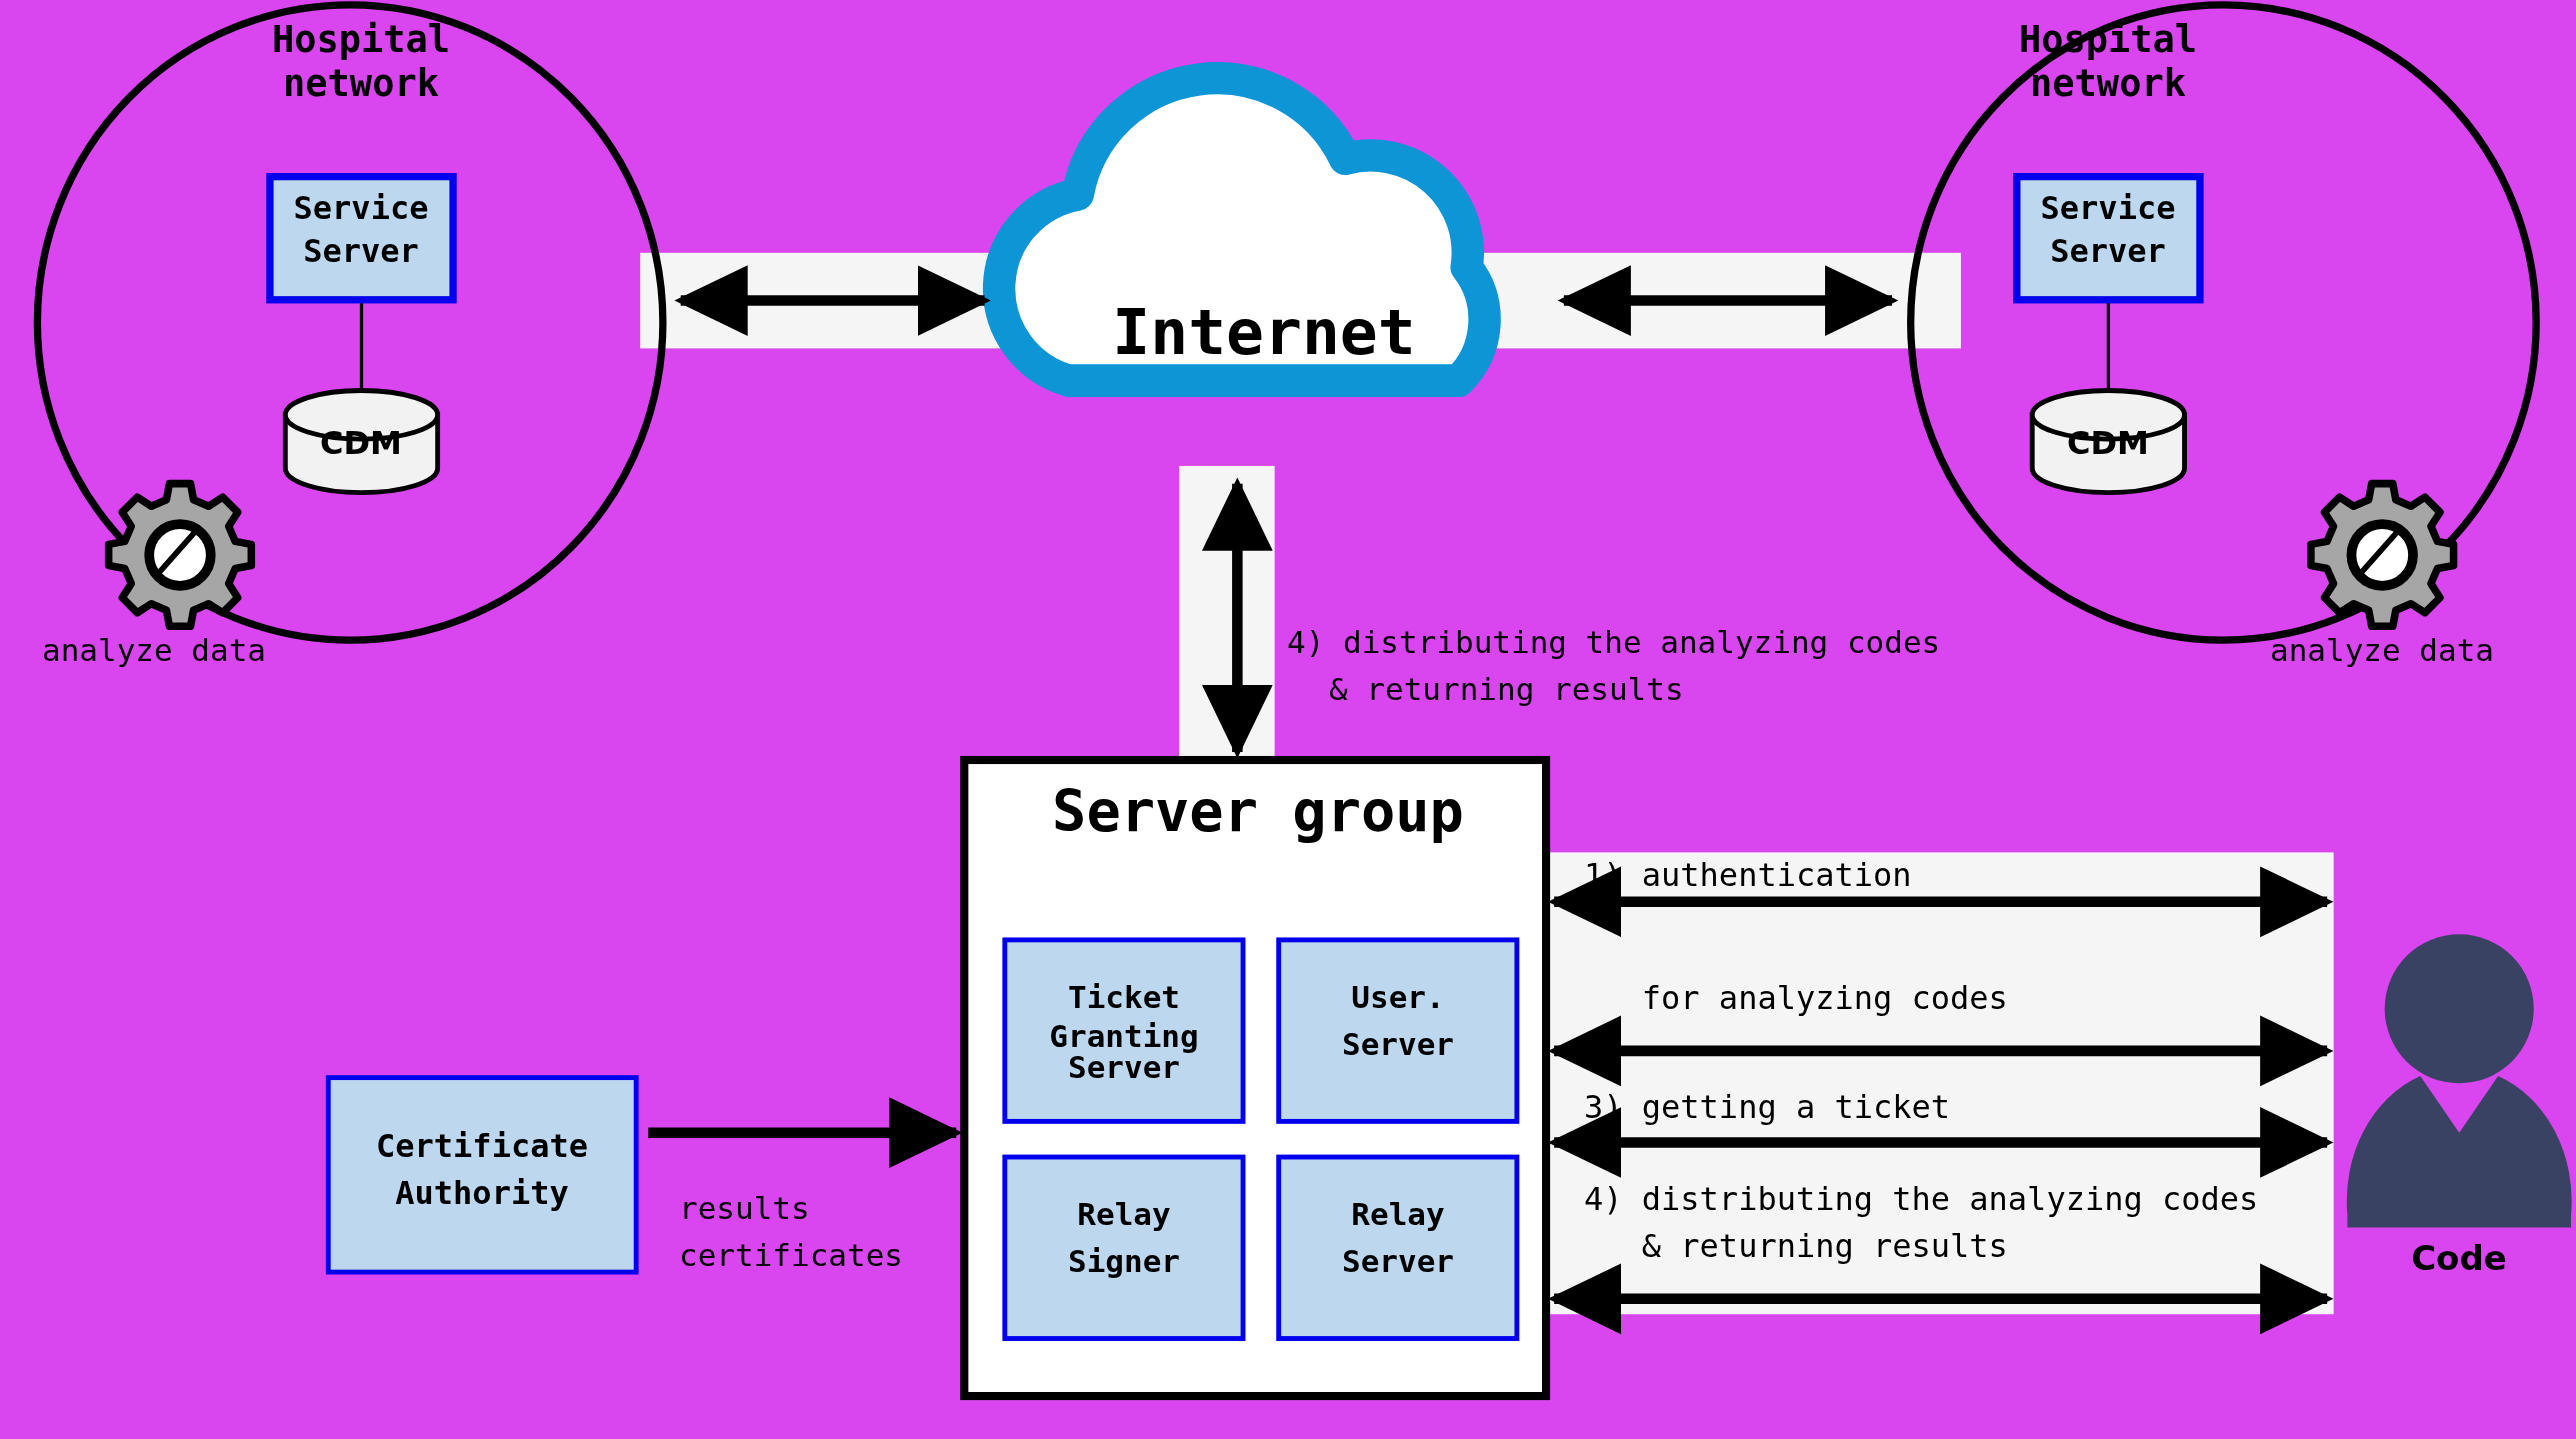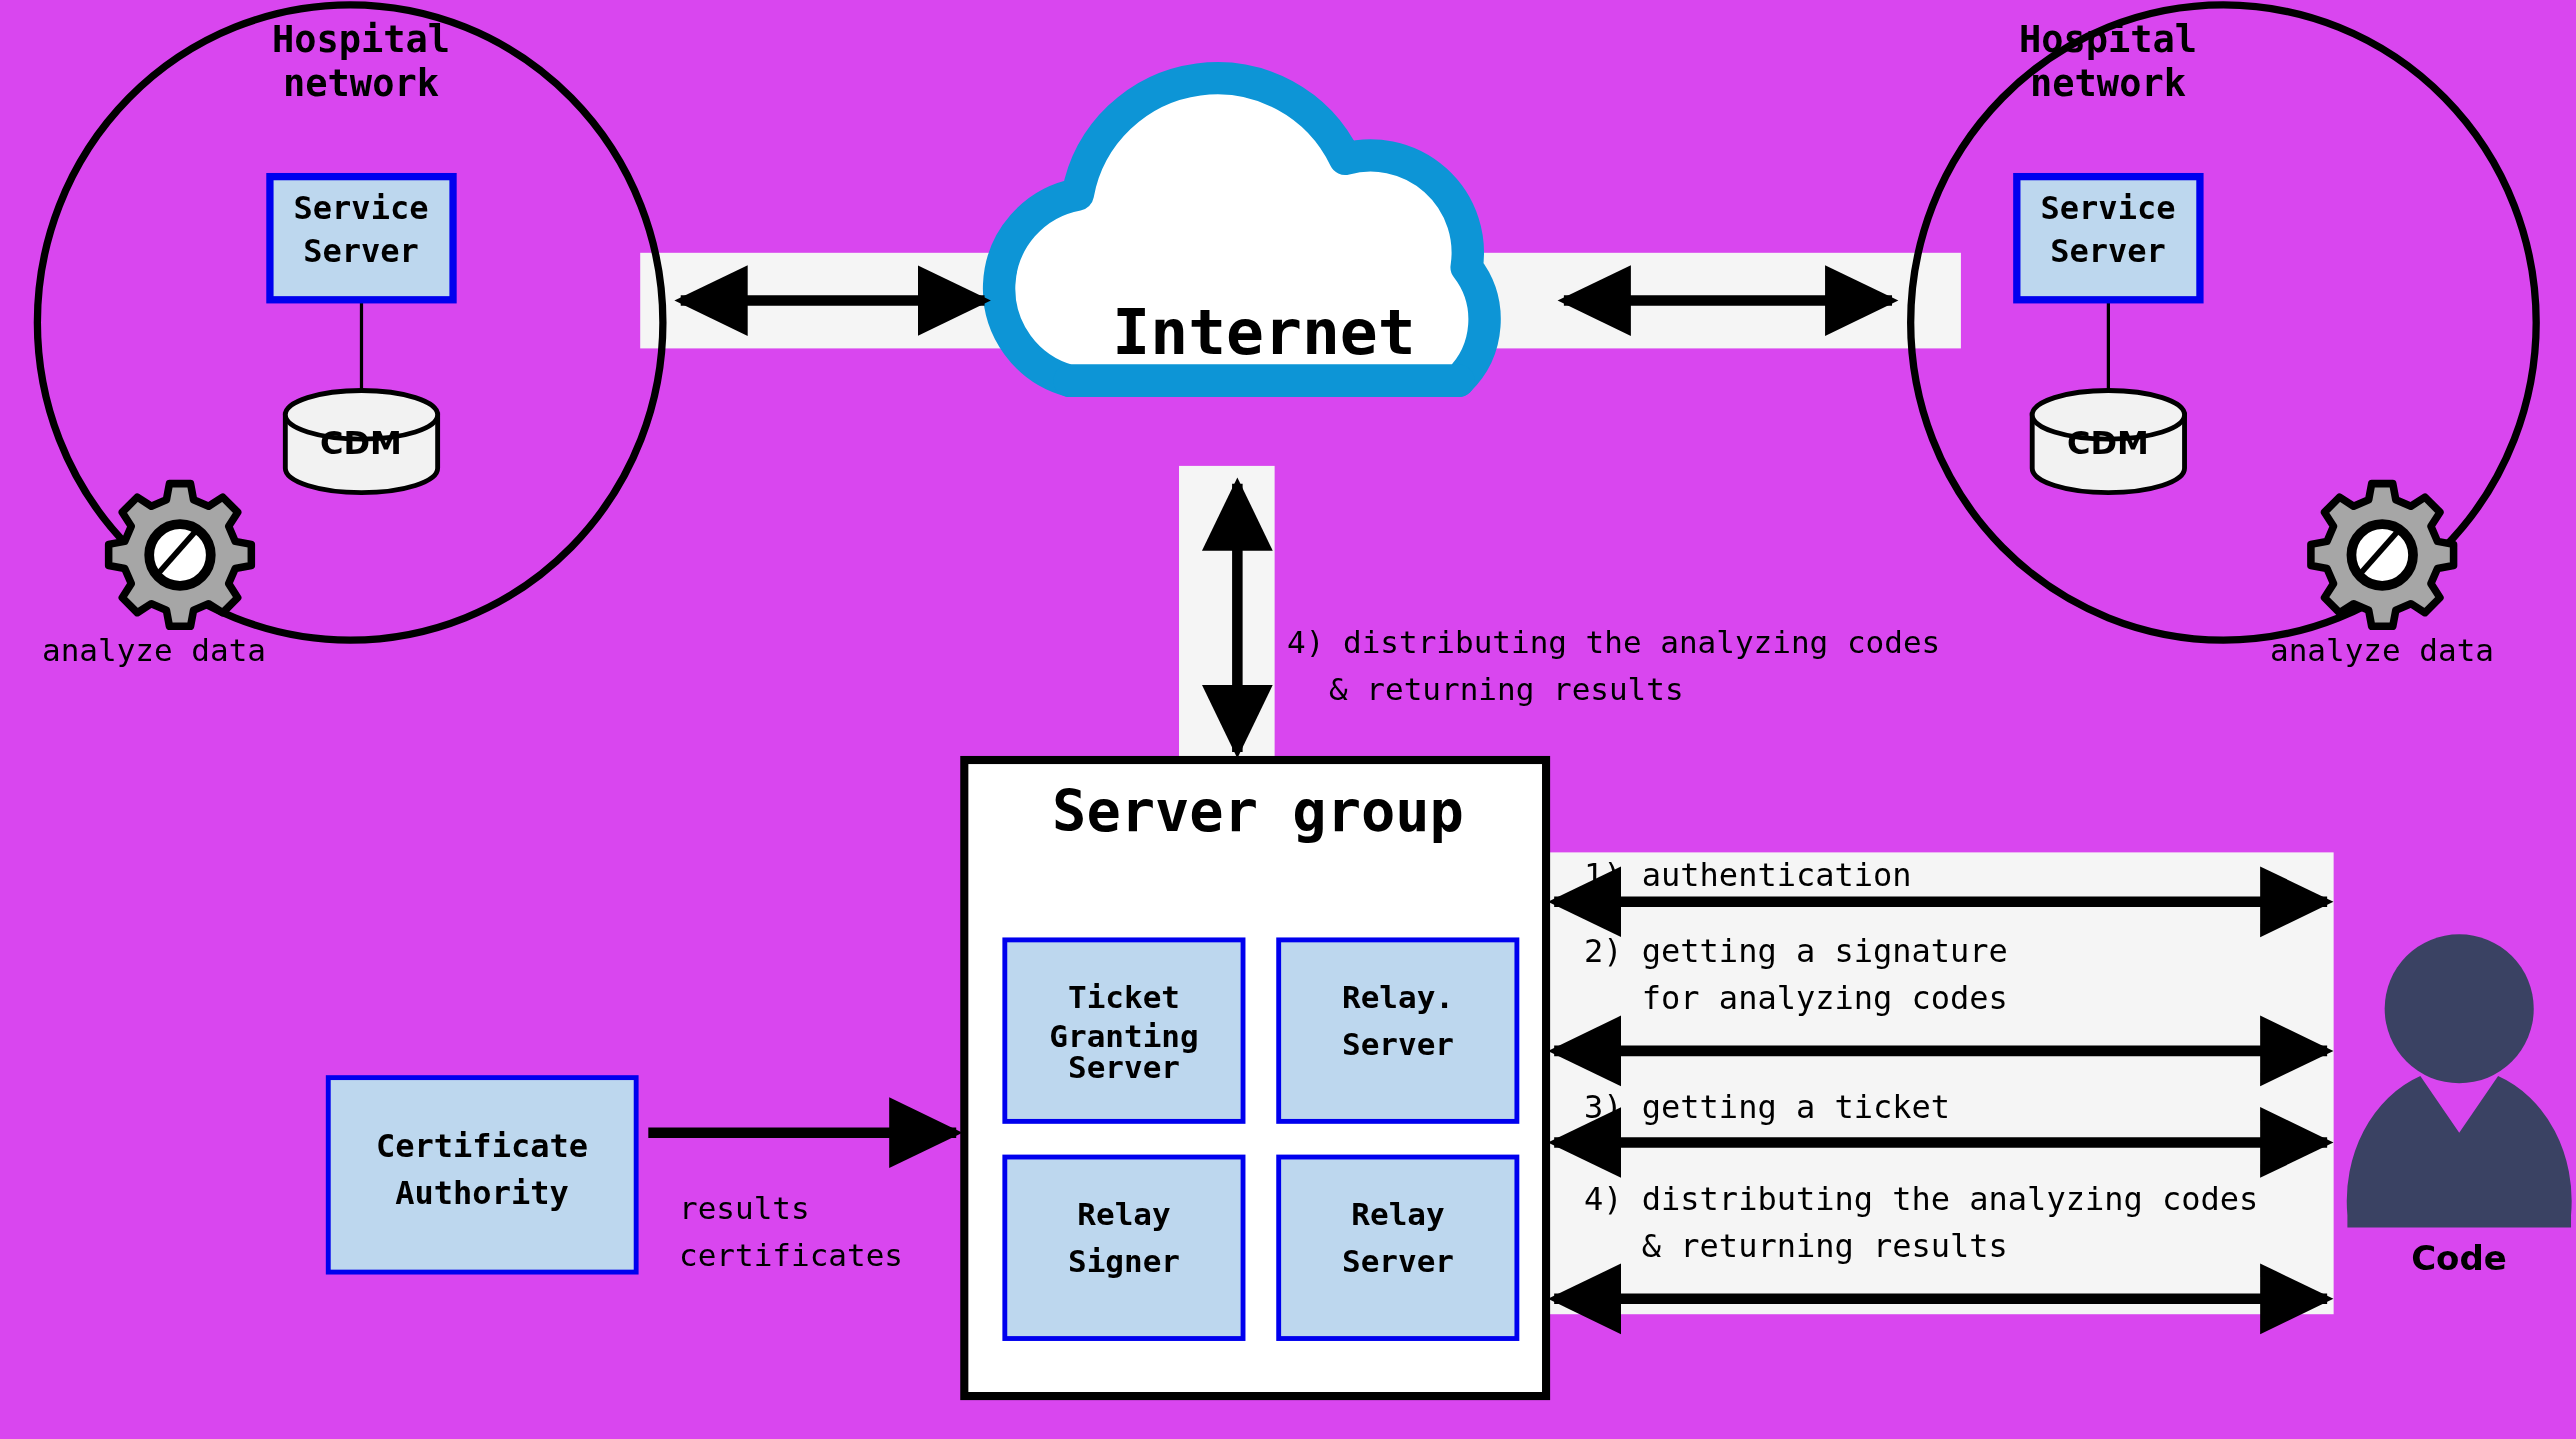--- a/index.html
+++ b/index.html
@@ -149,37 +149,36 @@
 
   <div class="lbl mono" style="left:1287px; top:624px; font-size:31px;">4) distributing the analyzing codes</div>
   <div class="lbl mono" style="left:1329px; top:671px; font-size:31px;">&amp; returning results</div>
 
   <div class="lbl mono bold ctr" style="left:1258px; top:778px; font-size:57px;">Server group</div>
 
   <div class="lbl mono bold ctr" style="left:1124px; top:955px; font-size:31px;margin-top:24px;">Ticket</div>
   <div class="lbl mono bold ctr" style="left:1124px; top:1002px; font-size:31px;margin-top:16px;">Granting</div>
   <div class="lbl mono bold ctr" style="left:1124px; top:1049px; font-size:31px;">Server</div>
 
-  <div class="lbl mono bold ctr" style="left:1398px; top:979px; font-size:31px;">Relay.</div>
+  <div class="lbl mono bold ctr" style="left:1398px; top:979px; font-size:31px;">User.</div>
   <div class="lbl mono bold ctr" style="left:1398px; top:1026px; font-size:31px;">Server</div>
 
   <div class="lbl mono bold ctr" style="left:1124px; top:1196px; font-size:31px;">Relay</div>
   <div class="lbl mono bold ctr" style="left:1124px; top:1243px; font-size:31px;">Signer</div>
 
   <div class="lbl mono bold ctr" style="left:1398px; top:1196px; font-size:31px;">Relay</div>
   <div class="lbl mono bold ctr" style="left:1398px; top:1243px; font-size:31px;">Server</div>
 
   <div class="lbl mono bold ctr" style="left:482px; top:1128px; font-size:32px;">Certificate</div>
   <div class="lbl mono bold ctr" style="left:482px; top:1175px; font-size:32px;">Authority</div>
   <div class="lbl mono" style="left:679px; top:1190px; font-size:31px;">results</div>
   <div class="lbl mono" style="left:679px; top:1237px; font-size:31px;">certificates</div>
 
   <div class="lbl mono" style="left:1584px; top:857px; font-size:32px;">1) authentication</div>
 
-  <div class="lbl mono" style="left:1584px; top:933px; font-size:32px;">2) getting a signature</div>
   <div class="lbl mono" style="left:1584px; top:980px; font-size:32px;">   for analyzing codes</div>
 
   <div class="lbl mono" style="left:1584px; top:1089px; font-size:32px;">3) getting a ticket</div>
 
   <div class="lbl mono" style="left:1584px; top:1181px; font-size:32px;">4) distributing the analyzing codes</div>
   <div class="lbl mono" style="left:1584px; top:1228px; font-size:32px;">   &amp; returning results</div>
 
   <div class="lbl sans bold ctr" style="left:2459px; top:1238px; font-size:34px;">Code</div>
 
 </div>

